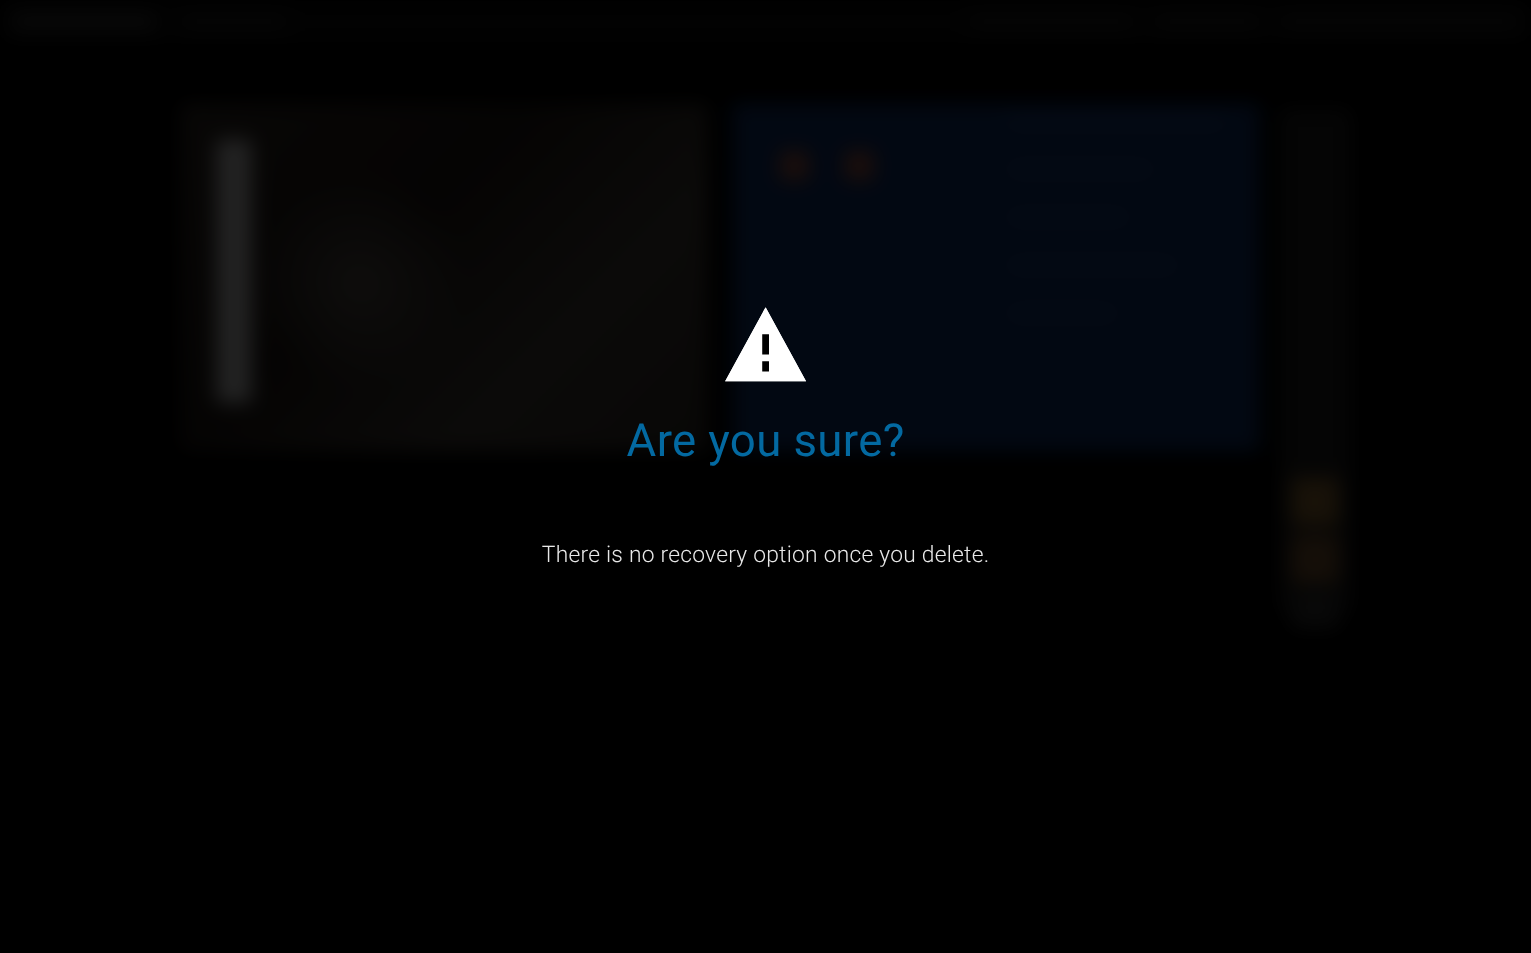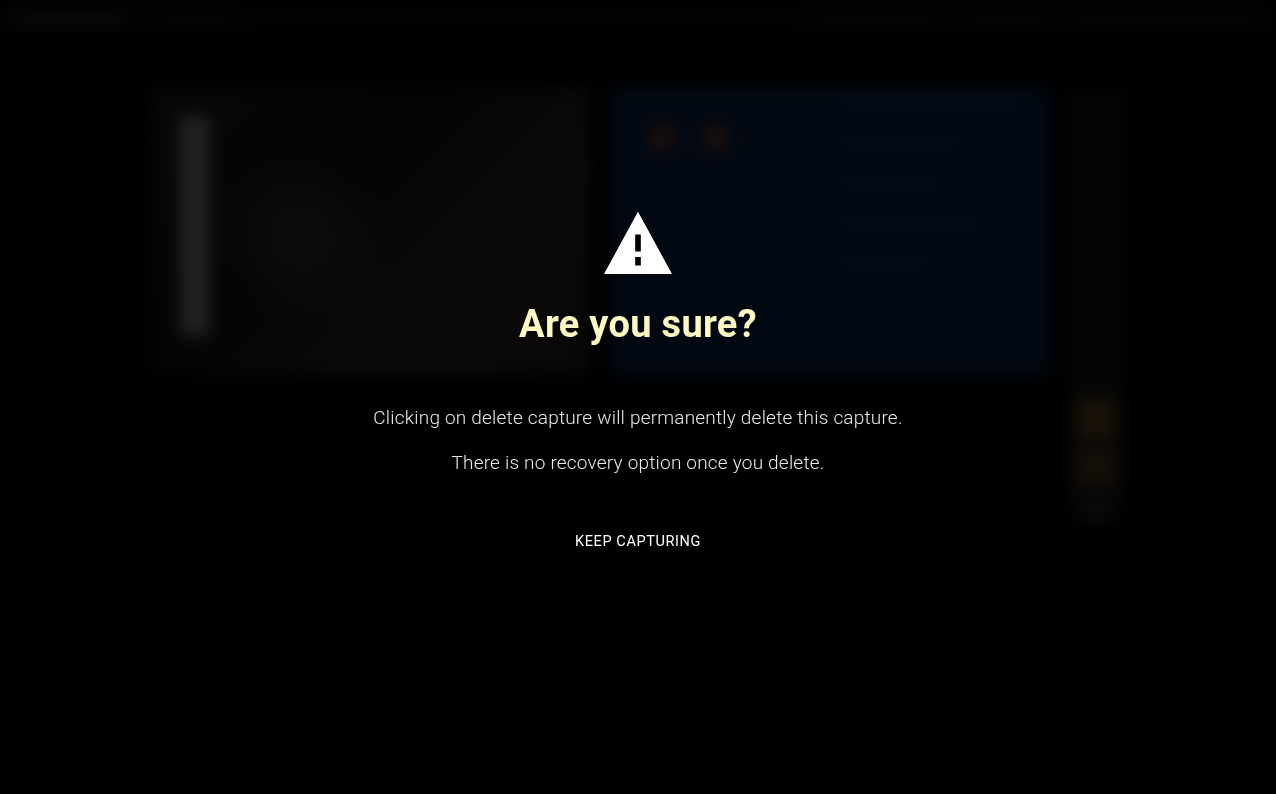--- a/index.html
+++ b/index.html
@@ -188,23 +188,23 @@
     }
     
     .warning-icon {
       width: 68px;
       height: 62px;
       margin-bottom: 28px;
       fill: #fff;
     }
     
     .modal-title {
-      color: #fef9c3;
+      color: #0369a1;
       font-size: 38px;
-      font-weight: 700;
+      font-weight: 400;
       margin-bottom: 60px;
       letter-spacing: 0.3px;
     }
     
     .modal-text {
       color: #e8e8e8;
       font-size: 19px;
       font-weight: 300;
       margin-bottom: 22px;
       letter-spacing: 0.2px;
@@ -278,19 +278,17 @@
 </div>
 
 <div class="modal-overlay">
   <div class="modal">
     <svg class="warning-icon" viewBox="0 0 24 22">
       <path d="M12 0 L24 22 L0 22 Z M11 8 L11 14 L13 14 L13 8 Z M11 16 L11 19 L13 19 L13 16 Z" fill="#fff"></path>
       <path d="M12 0 L24 22 L0 22 Z" fill="#fff"></path>
       <path d="M11 8 L13 8 L13 14 L11 14 Z M11 16 L13 16 L13 19 L11 19 Z" fill="#000"></path>
     </svg>
     <h1 class="modal-title">Are you sure?</h1>
-    <p class="modal-text">Clicking on delete capture will permanently delete this capture.</p>
     <p class="modal-text">There is no recovery option once you delete.</p>
     <div class="modal-buttons">
-      <button class="btn btn-secondary">KEEP CAPTURING</button>
     </div>
   </div>
 </div>
 
 </body></html>

